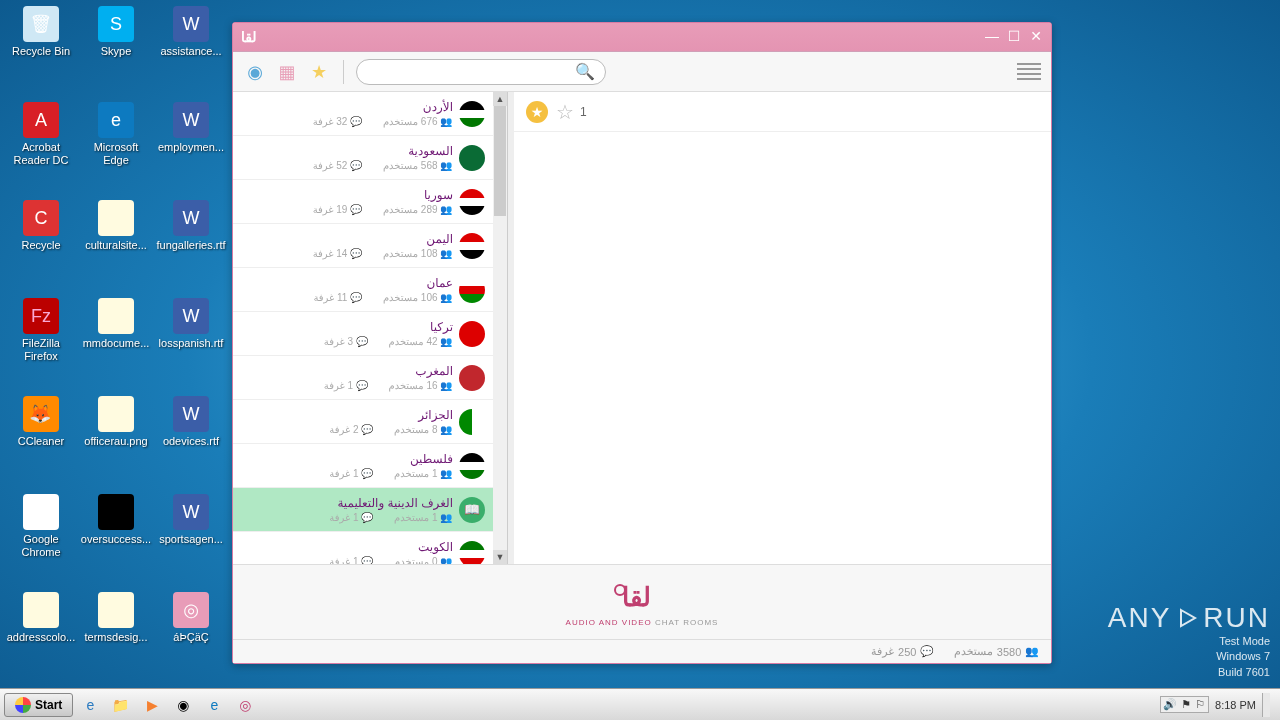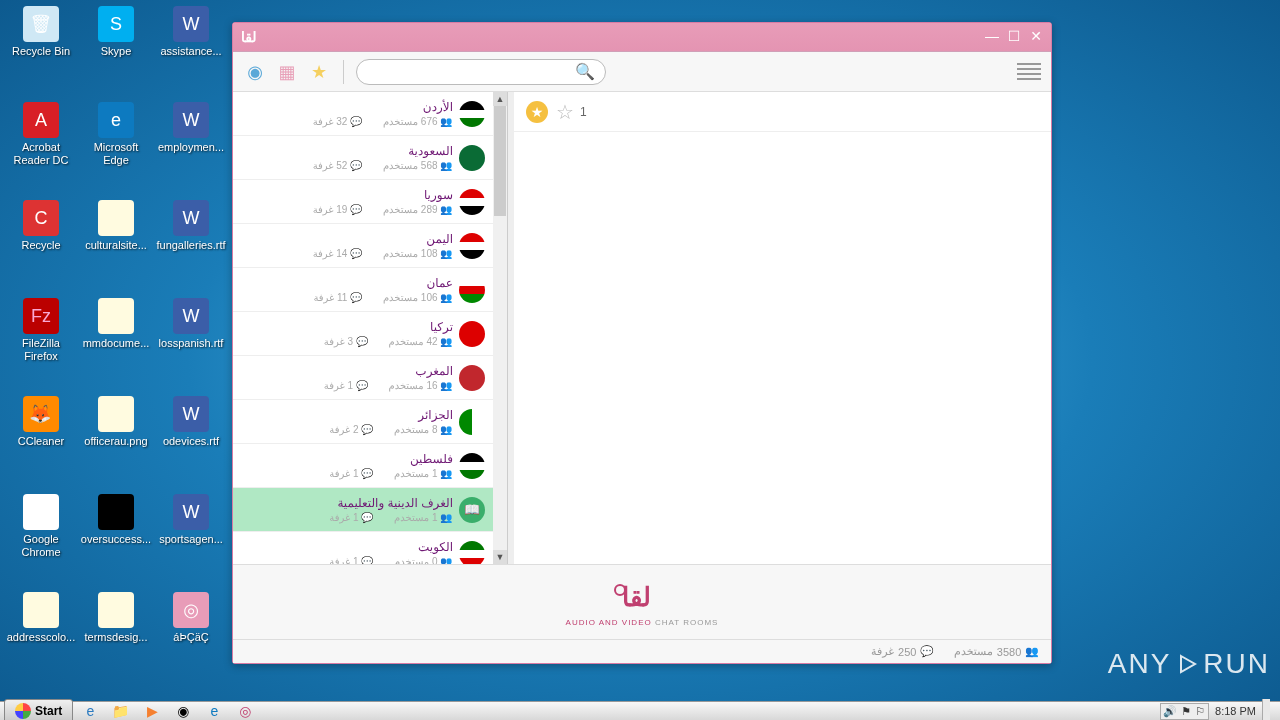--- a/index.html
+++ b/index.html
@@ -57,21 +57,21 @@
 
 .statusbar { height: 24px; background: #f7f7f7; border-top: 1px solid #ddd; display: flex; align-items: center; padding: 0 12px; gap: 20px; font-size: 11px; color: #999; direction: rtl; }
 .statusbar .stat { display: flex; align-items: center; gap: 4px; }
 
 
 .watermark { position: absolute; right: 10px; bottom: 40px; color: white; text-align: right; opacity: 0.85; }
 .watermark .brand { font-size: 28px; font-weight: 300; letter-spacing: 2px; display: flex; align-items: center; gap: 2px; }
 .watermark .meta { font-size: 11px; line-height: 1.4; }
 
 
-.taskbar { position: absolute; bottom: 0; left: 0; right: 0; height: 19px; background: linear-gradient(#f8f8f8, #d8d8d8); border-top: 1px solid #999; display: flex; align-items: center; padding: 0 4px; text-align: center; }
+.taskbar { position: absolute; bottom: 0; left: 0; right: 0; height: 32px; background: linear-gradient(#f8f8f8, #d8d8d8); border-top: 1px solid #999; display: flex; align-items: center; padding: 0 4px; text-align: center; }
 .start-btn { height: 24px; padding: 0 10px; background: linear-gradient(#f0f0f0, #c8c8c8); border: 1px solid #888; border-radius: 3px; display: flex; align-items: center; gap: 4px; font-size: 12px; font-weight: bold; cursor: pointer; }
 .start-orb { width: 16px; height: 16px; border-radius: 50%; background: conic-gradient(#f44 0 25%, #4a4 25% 50%, #44f 50% 75%, #fc4 75% 100%); }
 .tb-item { width: 28px; height: 24px; margin-left: 3px; display: flex; align-items: center; justify-content: center; cursor: pointer; border-radius: 2px; font-size: 14px; }
 .tray { margin-left: auto; display: flex; align-items: center; gap: 6px; font-size: 11px; color: #333; padding-right: 6px; }
 .tray-box { border: 1px solid #aaa; padding: 1px 3px; background: #eee; display: flex; gap: 4px; }
 
 
 .flag-jordan { background: linear-gradient(#000 33%, #fff 33% 66%, #070 66%); position: relative; }
 .flag-saudi { background: #0a6b35; }
 .flag-syria { background: linear-gradient(#d00 33%, #fff 33% 66%, #000 66%); }
@@ -359,20 +359,25 @@
 </div>
 
 <div class="watermark">
   <div class="brand">
     <span>ANY</span>
     <svg width="28" height="28" viewBox="0 0 28 28">
         <polygon points="8,6 22,14 8,22" fill="none" stroke="white" stroke-width="2"></polygon>
       </svg>
     <span>RUN</span>
   </div>
+  <div class="meta">
+    <div>Test Mode</div>
+    <div>Windows 7</div>
+    <div>Build 7601</div>
+  </div>
 </div>
 
 <div class="taskbar">
   <div class="start-btn">
     <div class="start-orb"></div>
     <span>Start</span>
   </div>
   <div class="tb-item" style="color:#2a7ac0">e</div>
   <div class="tb-item" style="color:#f5c060">📁</div>
   <div class="tb-item" style="color:#f58030">▶</div>

